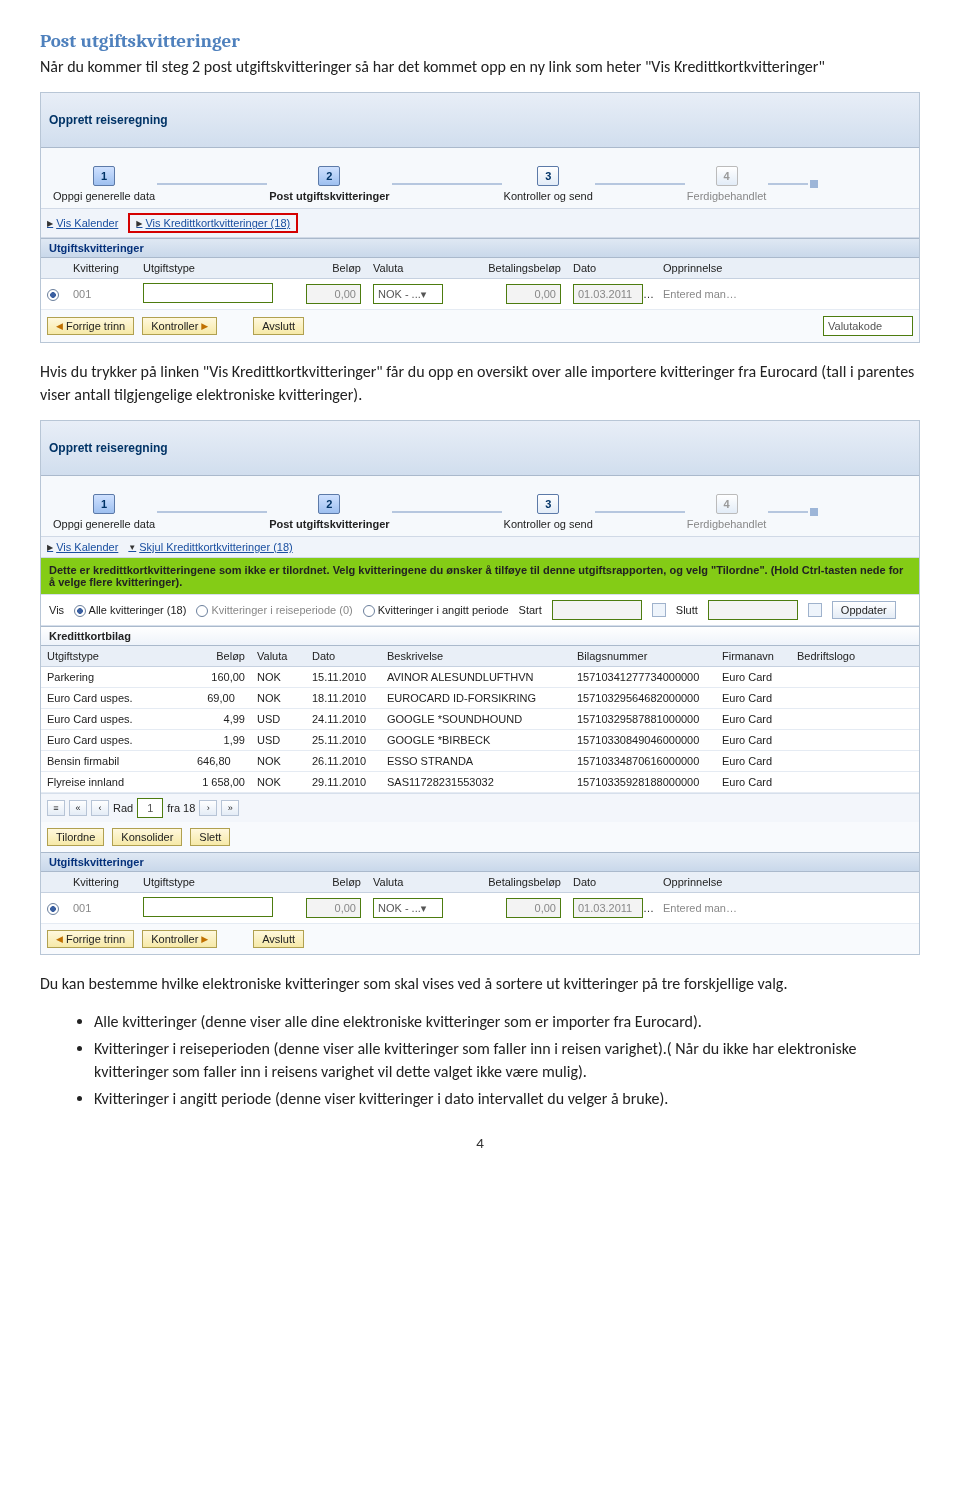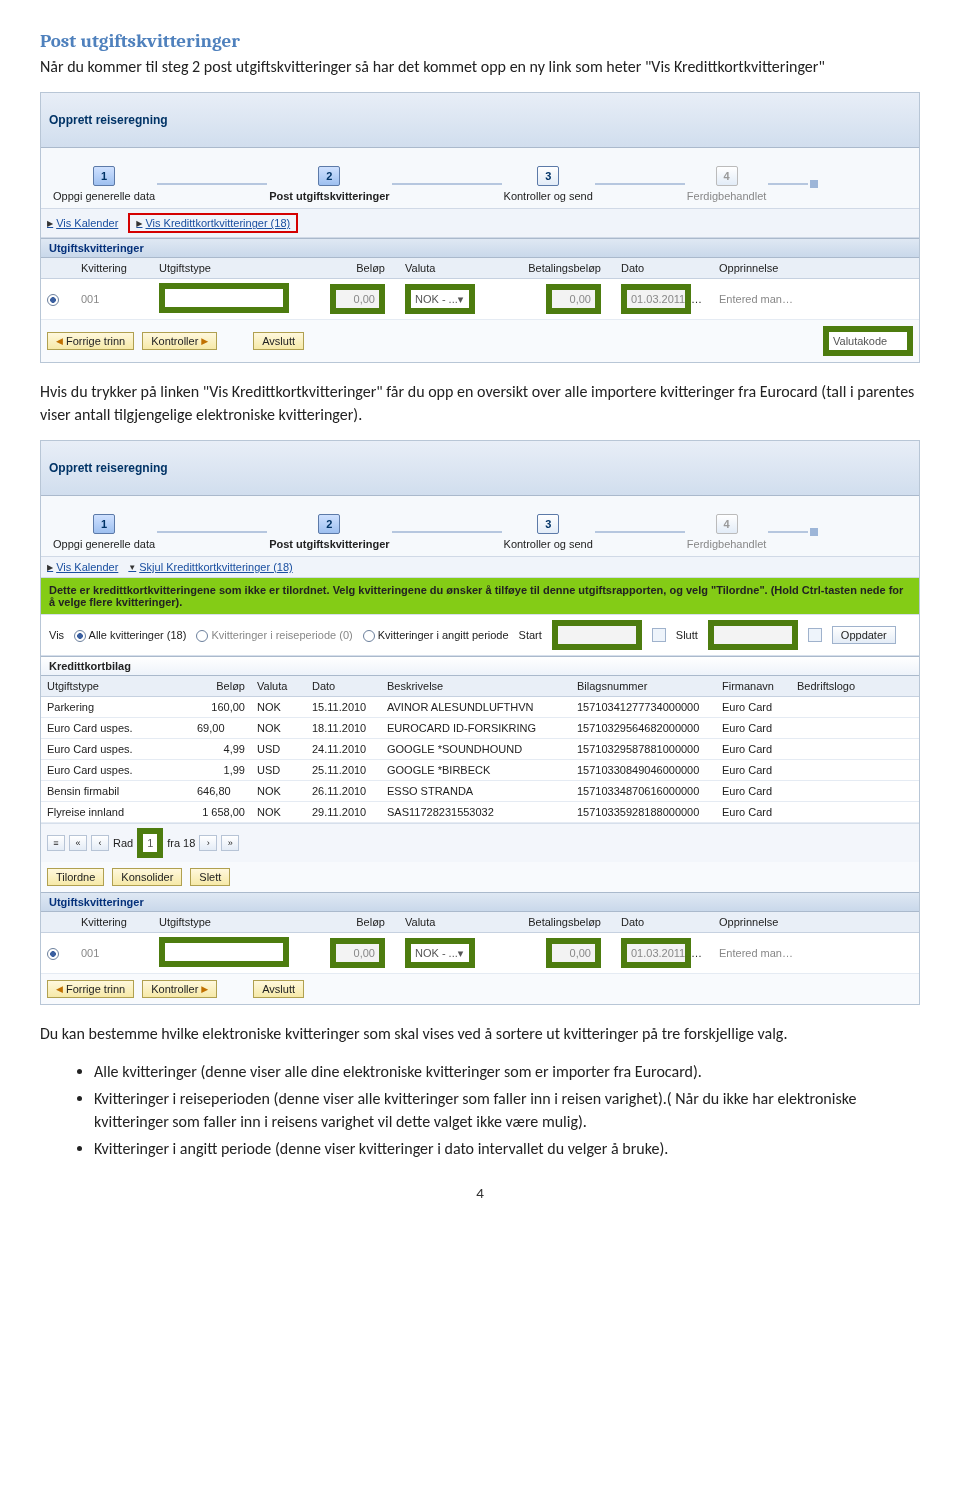--- a/index.html
+++ b/index.html
@@ -124,21 +124,21 @@
     text-overflow: ellipsis;
   }
   .grid-row {
     display: grid;
     background: #fff;
     border-bottom: 1px solid #e5ebf3;
     font-size: 11px;
     align-items: center;
   }
   .inp {
-    border: 6px solid #4d7c0f;
+    border: 1px solid #4d7c0f;
     background: #fff;
     padding: 9px 4px;
     font-size: 11px;
     color: #555;
     height: 18px;
     display: inline-flex;
     align-items: center;
   }
   .inp.ro { background: #f3f3f3; color: #888; }
   .btnrow {
@@ -212,21 +212,21 @@
     font-size: 11px;
     flex-wrap: wrap;
   }
   .pagefoot {
     text-align: center;
     font-size: 15px;
     margin-top: 24px;
     color: #333;
   }
   
-  .cols-receipts1 { grid-template-columns: 26px 70px 150px 80px 90px 110px 90px 90px; gap: 8px; }
+  .cols-receipts1 { grid-template-columns: 26px 70px 150px 80px 90px 110px 90px 90px; }
   .cols-bilag { grid-template-columns: 150px 60px 55px 75px 190px 145px 75px 80px; }
   .muted { color: #888; }
 </style>
 </head>
 <body>
 
 <h2 class="section-title">Post utgiftskvitteringer</h2>
 <p class="body-text">Når du kommer til steg 2 post utgiftskvitteringer så har det kommet opp en ny link som heter "Vis Kredittkortkvitteringer"</p>
 
 <div class="app-panel">
@@ -381,21 +381,21 @@
         <div style="text-align:right">160,00</div>
         <div>NOK</div>
         <div>15.11.2010</div>
         <div>AVINOR ALESUNDLUFTHVN</div>
         <div>15710341277734000000</div>
         <div>Euro Card</div>
         <div></div>
       </div>
       <div class="grid-row cols-bilag">
         <div>Euro Card uspes.</div>
-        <div style="text-align:left">69,00</div>
+        <div style="text-align:center">69,00</div>
         <div>NOK</div>
         <div>18.11.2010</div>
         <div>EUROCARD ID-FORSIKRING</div>
         <div>15710329564682000000</div>
         <div>Euro Card</div>
         <div></div>
       </div>
       <div class="grid-row cols-bilag">
         <div>Euro Card uspes.</div>
         <div style="text-align:right">4,99</div>

